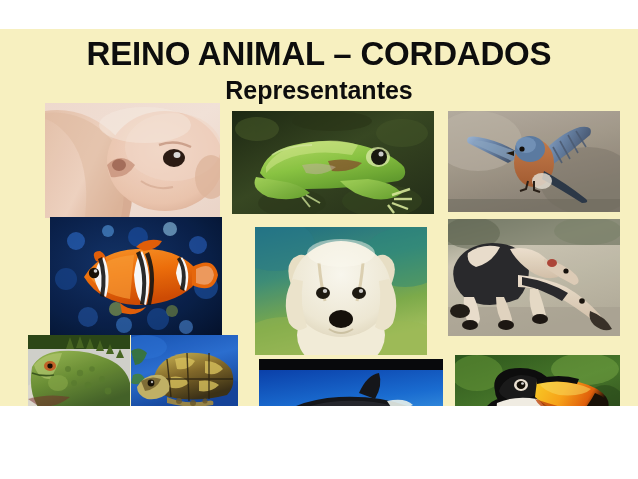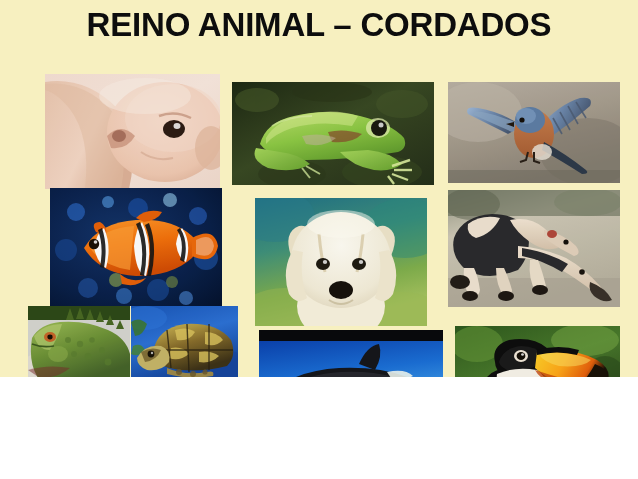--- a/index.html
+++ b/index.html
@@ -11,20 +11,21 @@
     height: 479px;
     overflow: hidden;
     font-family: "Liberation Sans", sans-serif;
   }
   #slide {
     position: relative;
     width: 638px;
     height: 377px;
     background: #f7f0c0;
     overflow: hidden;
+    margin-top: 29px;
   }
   .title {
     position: absolute;
     left: 0;
     top: 6px;
     width: 638px;
     text-align: center;
     font-size: 33px;
     font-weight: bold;
     color: #0d0d0d;
@@ -54,20 +55,21 @@
     width: 100%;
     height: 100%;
   }
 </style>
 </head>
 <body>
 
 <div id="slide" style="background: rgb(247, 240, 192);">
 
   <div class="title">REINO ANIMAL – CORDADOS</div>
+  <div class="subtitle">Representantes</div>
 
   <div class="photo" style="left:45px; top:74px; width:175px; height:115px;">
     <svg viewBox="0 0 175 115" preserveAspectRatio="none">
       <defs>
         <linearGradient id="skinBg" x1="0" y1="0" x2="1" y2="1">
           <stop offset="0" stop-color="#f3ded2"></stop>
           <stop offset="0.5" stop-color="#f6e6dc"></stop>
           <stop offset="1" stop-color="#efd9cc"></stop>
         </linearGradient>
         <radialGradient id="babyHead" cx="0.45" cy="0.4" r="0.75">

